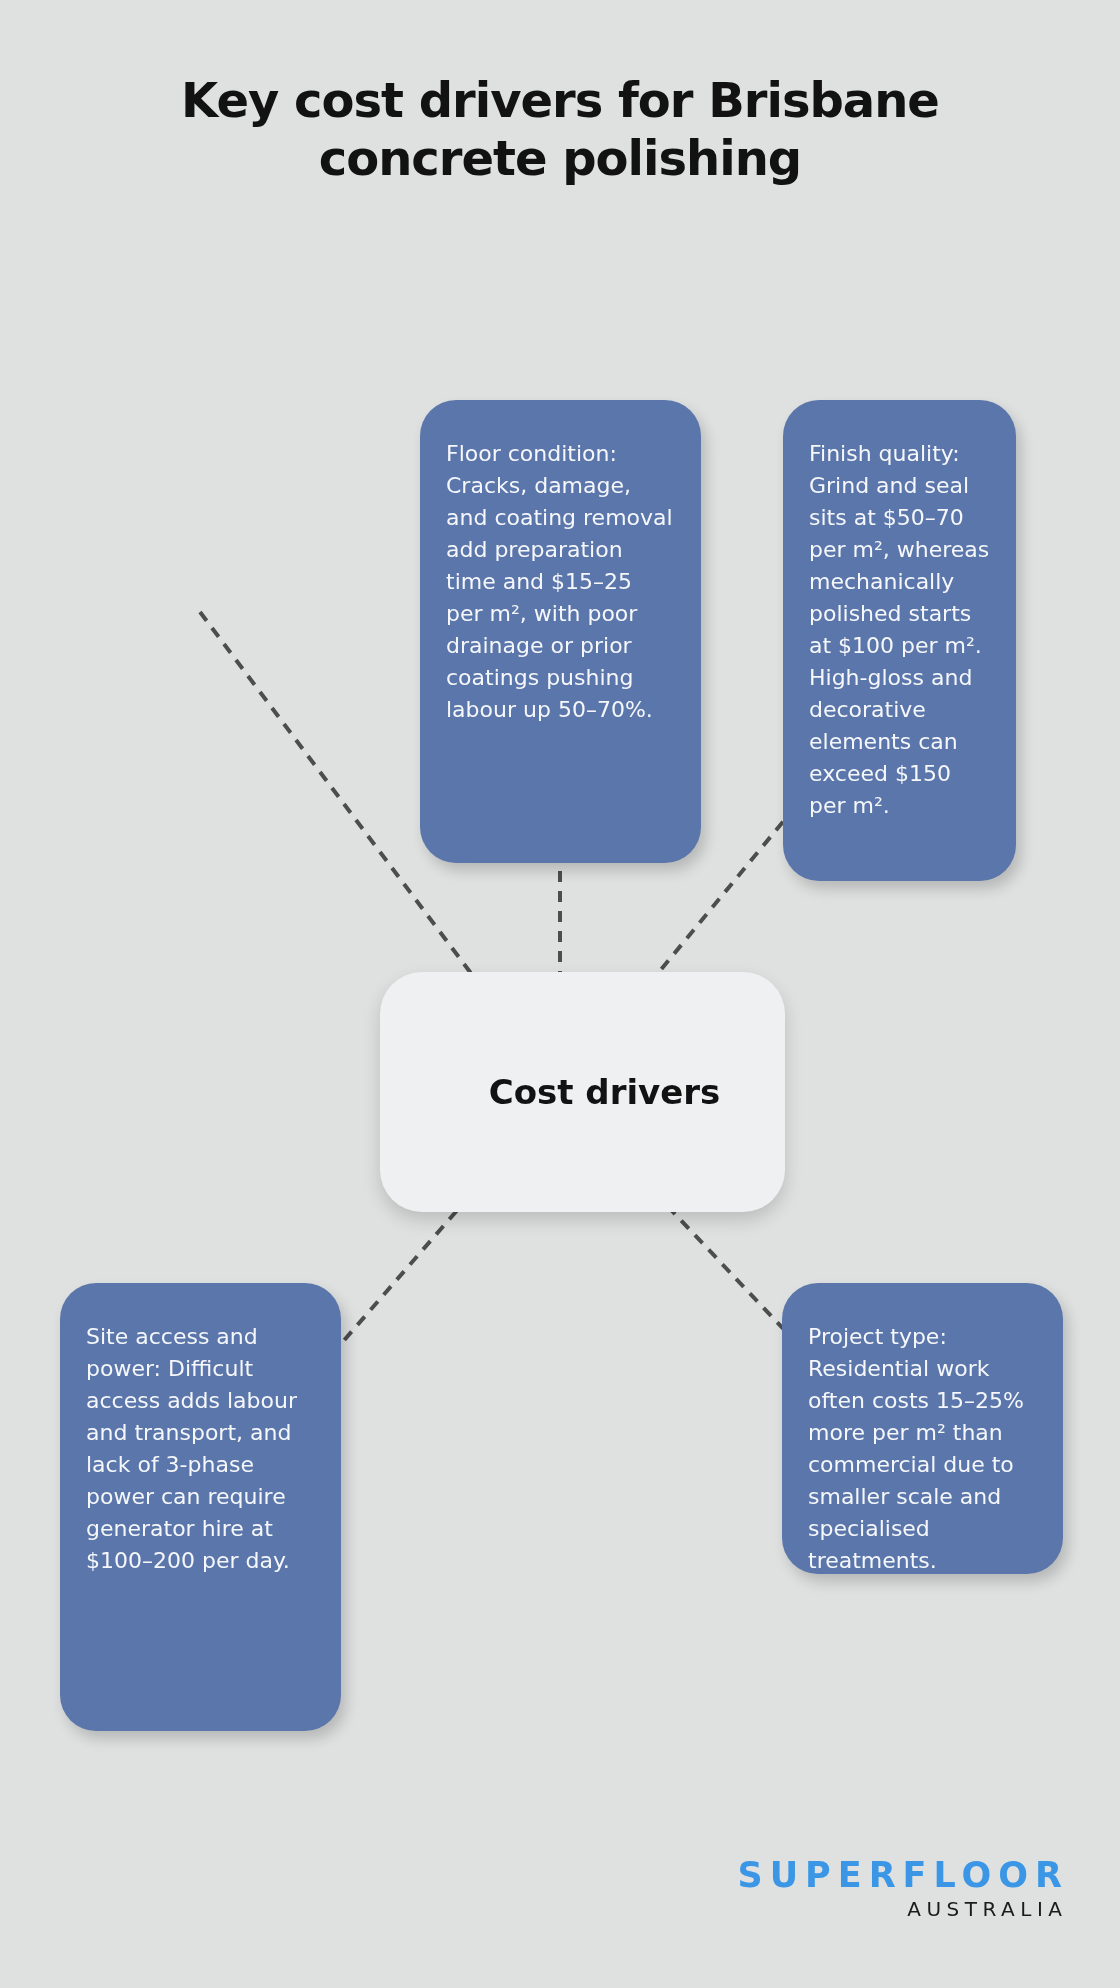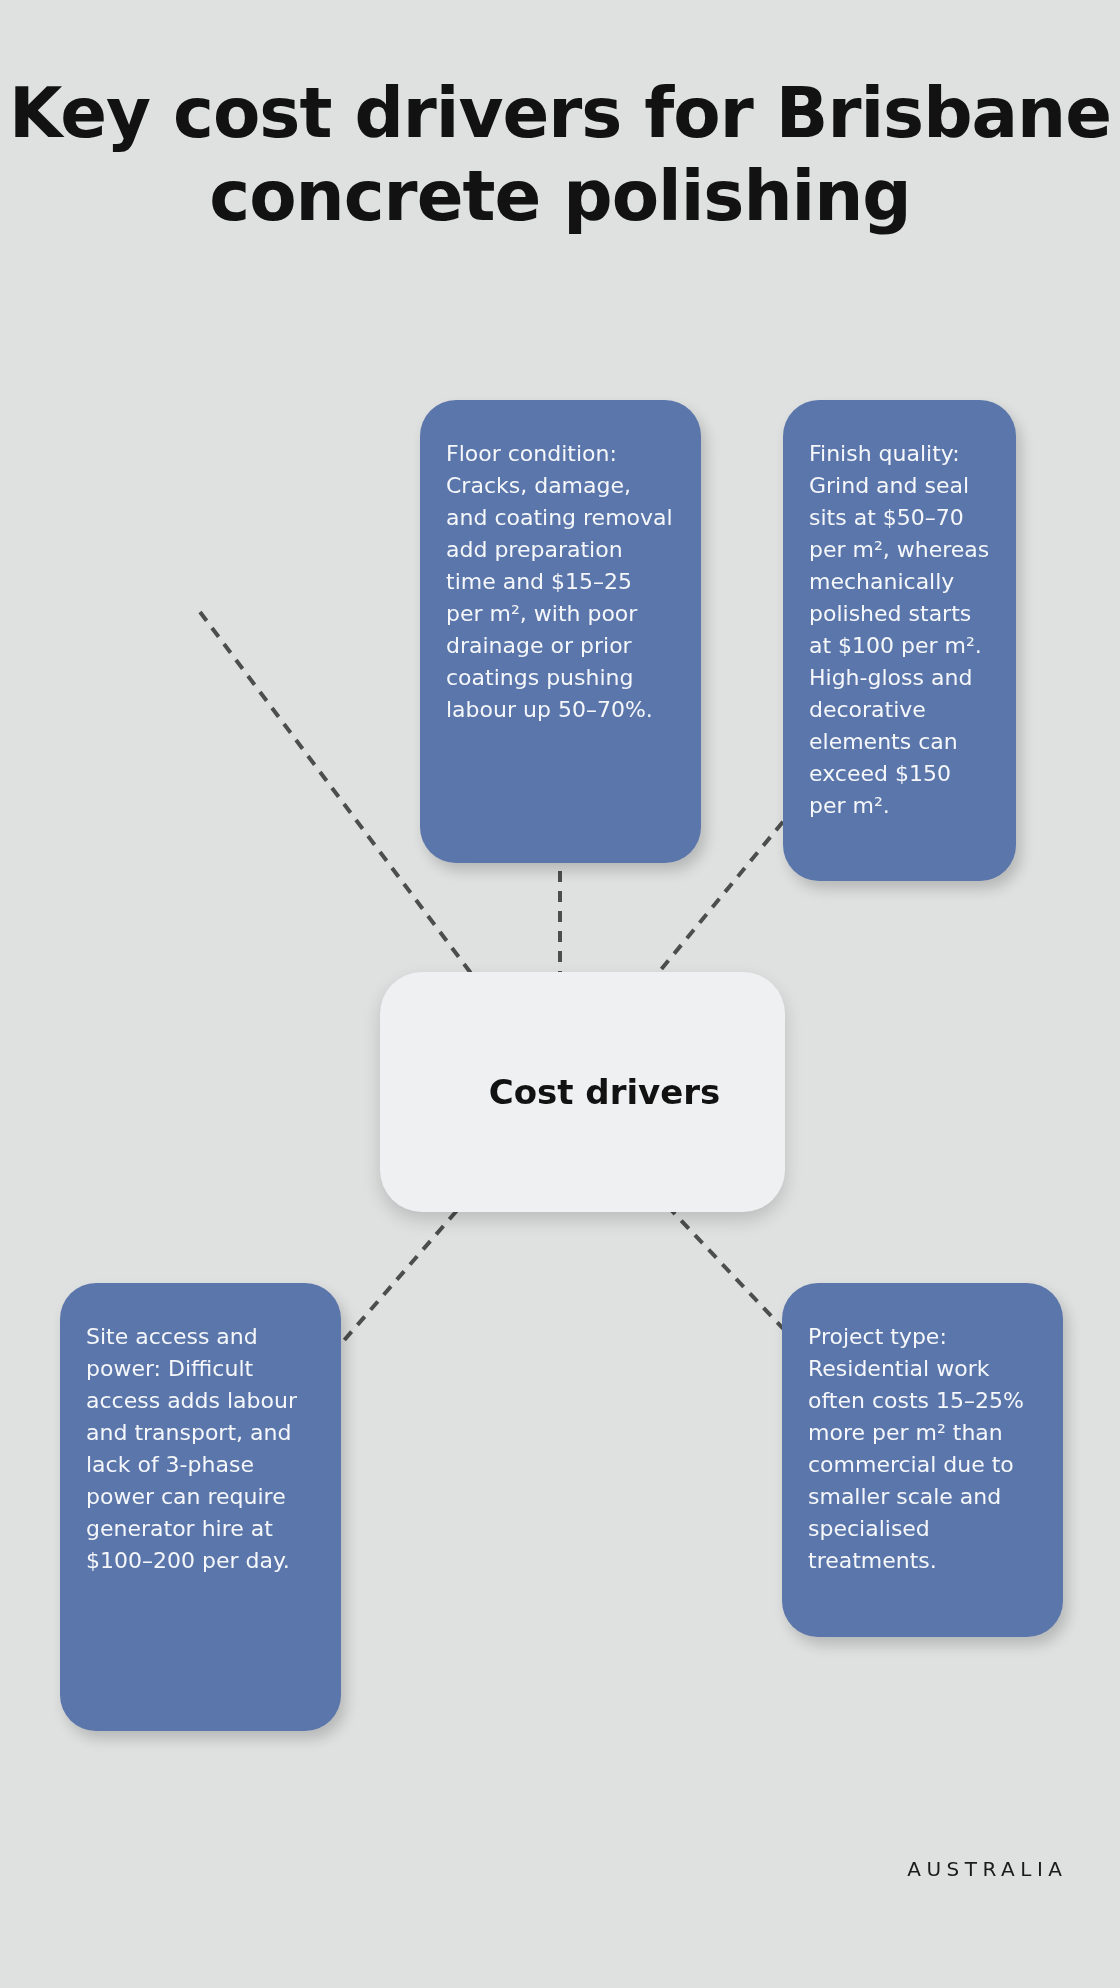--- a/index.html
+++ b/index.html
@@ -9,21 +9,21 @@
     width: 1120px;
     height: 1988px;
     background: var(--canvas-bg, #dfe1e1);
     overflow: hidden;
   }
   .title {
     position: absolute;
     left: 0; top: 72px;
     width: 1120px;
     text-align: center;
-    font-size: 69px;
+    font-size: 48px;
     line-height: 1.2;
     font-weight: 800;
     letter-spacing: -1px;
     color: var(--title-color, #121212);
     margin: 0;
   }
   .connector-layer {
     position: absolute;
     left: 0; top: 0;
   }
@@ -36,21 +36,21 @@
     box-sizing: border-box;
     font-size: 22px;
     line-height: 32px;
     font-weight: 400;
     box-shadow: 5px 8px 14px rgba(0,0,0,0.18);
   }
   .node-1 { left: 60px;  top: 402px;  width: 281px; height: 421px; }
   .node-2 { left: 420px; top: 400px;  width: 281px; height: 463px; }
   .node-3 { left: 783px; top: 400px;  width: 233px; height: 481px; }
   .node-4 { left: 60px;  top: 1283px; width: 281px; height: 448px; }
-  .node-5 { left: 782px; top: 1283px; width: 281px; height: 354px; }
+  .node-5 { left: 782px; top: 1283px; width: 281px; height: 291px; }
   .center-node {
     position: absolute;
     left: 380px; top: 972px;
     width: 361px; height: 240px;
     background: var(--center-bg, #eef0f2);
     border-radius: 42px;
     box-shadow: 0 8px 18px rgba(0,0,0,0.16);
     display: flex;
     align-items: center;
     justify-content: center;
@@ -119,16 +119,17 @@
 
   <div class="node node-4">
     <span>Site access and power: Difficult access adds labour and transport, and lack of 3-phase power can require generator hire at $100–200 per day.</span>
   </div>
 
   <div class="node node-5">
     <span>Project type: Residential work often costs 15–25% more per m² than commercial due to smaller scale and specialised treatments.</span>
   </div>
 
   <div class="logo">
+    <span class="logo-brand">SUPERFLOOR</span>
     <span class="logo-region">AUSTRALIA</span>
   </div>
 
 </div>
 
 </body></html>

